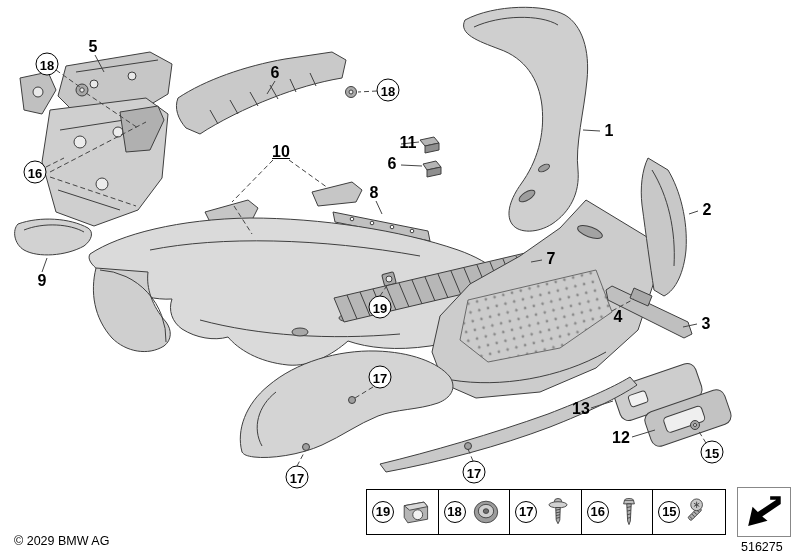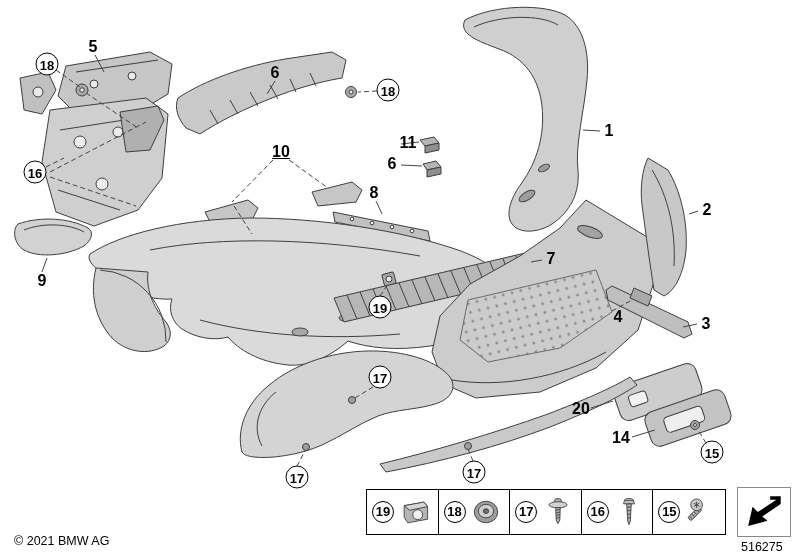--- a/index.html
+++ b/index.html
@@ -209,22 +209,22 @@
       <div class="callout" style="left: 392px; top: 164px;">6</div>
       <div class="callout" style="left: 374px; top: 193px;">8</div>
       <div class="callout" style="left: 609px; top: 131px;">1</div>
       <div class="callout" style="left: 707px; top: 210px;">2</div>
       <div class="callout" style="left: 42px; top: 281px;">9</div>
       <div class="callout" style="left: 551px; top: 259px;">7</div>
       <div class="callout circled" style="left: 380px; top: 307px;">19</div>
       <div class="callout" style="left: 618px; top: 317px;">4</div>
       <div class="callout" style="left: 706px; top: 324px;">3</div>
       <div class="callout circled" style="left: 380px; top: 377px;">17</div>
-      <div class="callout" style="left: 581px; top: 409px;">20</div>
-      <div class="callout" style="left: 621px; top: 438px;">14</div>
+      <div class="callout" style="left: 581px; top: 409px;">13</div>
+      <div class="callout" style="left: 621px; top: 438px;">12</div>
       <div class="callout circled" style="left: 712px; top: 452px;">15</div>
       <div class="callout circled" style="left: 297px; top: 477px;">17</div>
       <div class="callout circled" style="left: 474px; top: 472px;">17</div>
     </div>
 
   <div class="legend">
     <div class="legend-cell">
       <span class="legend-num">19</span>
       <svg class="legend-icon" viewBox="0 0 40 36">
         <path d="M8 11 L30 7 L34 12 L34 26 L12 30 L8 24 Z" fill="#b5b5b5" stroke="#3f3f3f"></path>
@@ -270,15 +270,15 @@
       </svg>
     </div>
   </div>
 
   <div class="arrow-box">
     <svg width="48" height="44" viewBox="0 0 54 50">
       <path d="M46 7 L46 16 L25 30 L31 35 L9 41 L14 19 L20 25 L41 11 L34 11 L34 7 Z" fill="#000"></path>
     </svg>
   </div>
 
-  <div class="copyright">© 2021 BMW AG</div>
+  <div class="copyright">© 2029 BMW AG</div>
   <div class="diagram-number">516275</div>
 </div>
 
 </body></html>

